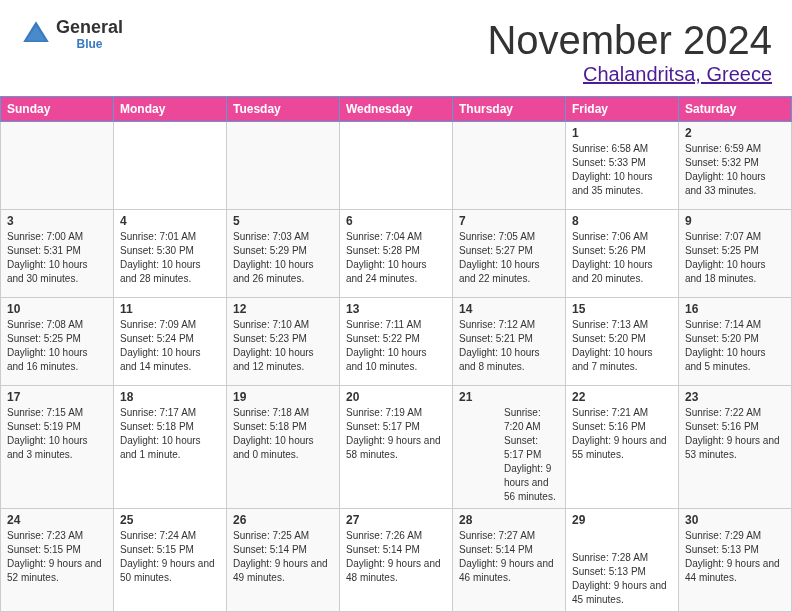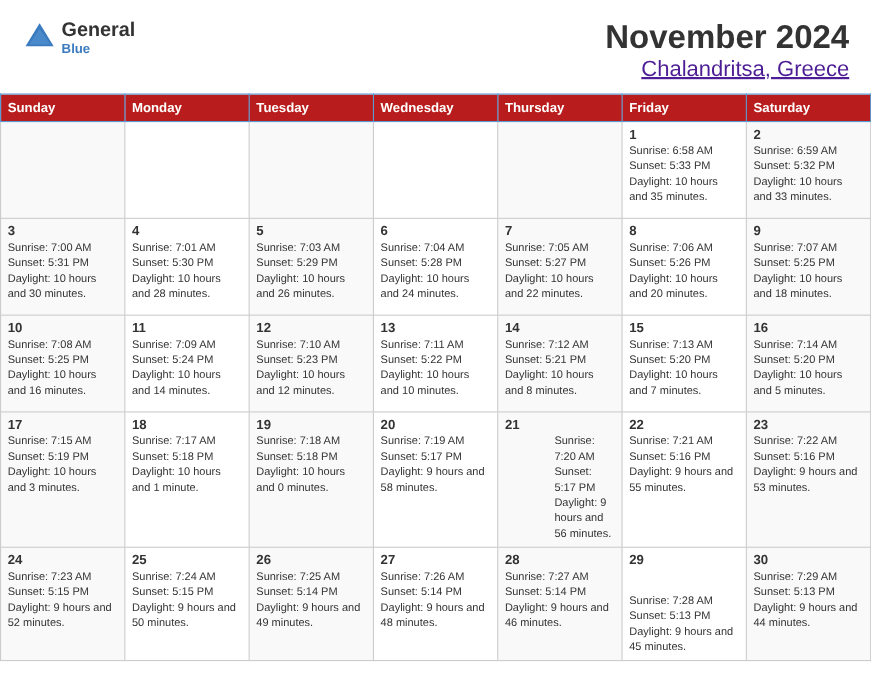--- a/index.html
+++ b/index.html
@@ -17,56 +17,57 @@
       padding: 18px 20px 10px 20px;
     }
     .logo {
       display: flex;
       align-items: center;
     }
     .logo-text {
       display: flex;
       flex-direction: column;
       line-height: 1.1;
+      text-align: center;
     }
     .logo-general {
       font-size: 18px;
       font-weight: bold;
       color: #333;
     }
     .logo-blue {
       font-size: 12px;
       font-weight: bold;
       color: #3a7abf;
     }
     .logo-icon {
       width: 32px;
       height: 32px;
       margin-right: 4px;
     }
     .title-block {
       text-align: right;
     }
     .month-title {
-      font-size: 30px;
-      font-weight: bold;
+      font-size: 40px;
+      font-weight: normal;
       color: #333;
     }
     .subtitle {
       font-size: 20px;
       color: #4c1d95;
       text-decoration: underline;
     }
     .calendar {
       width: 100%;
       border-collapse: collapse;
       margin: 0;
     }
     .calendar th {
-      background-color: #b91c1c;
+      background-color: #ec4899;
       color: #fff;
       font-size: 12px;
       font-weight: bold;
       padding: 5px 6px;
       border: 1px solid #5a9ad5;
       text-align: left;
     }
     .calendar td {
       border: 1px solid #ccc;
       vertical-align: top;

